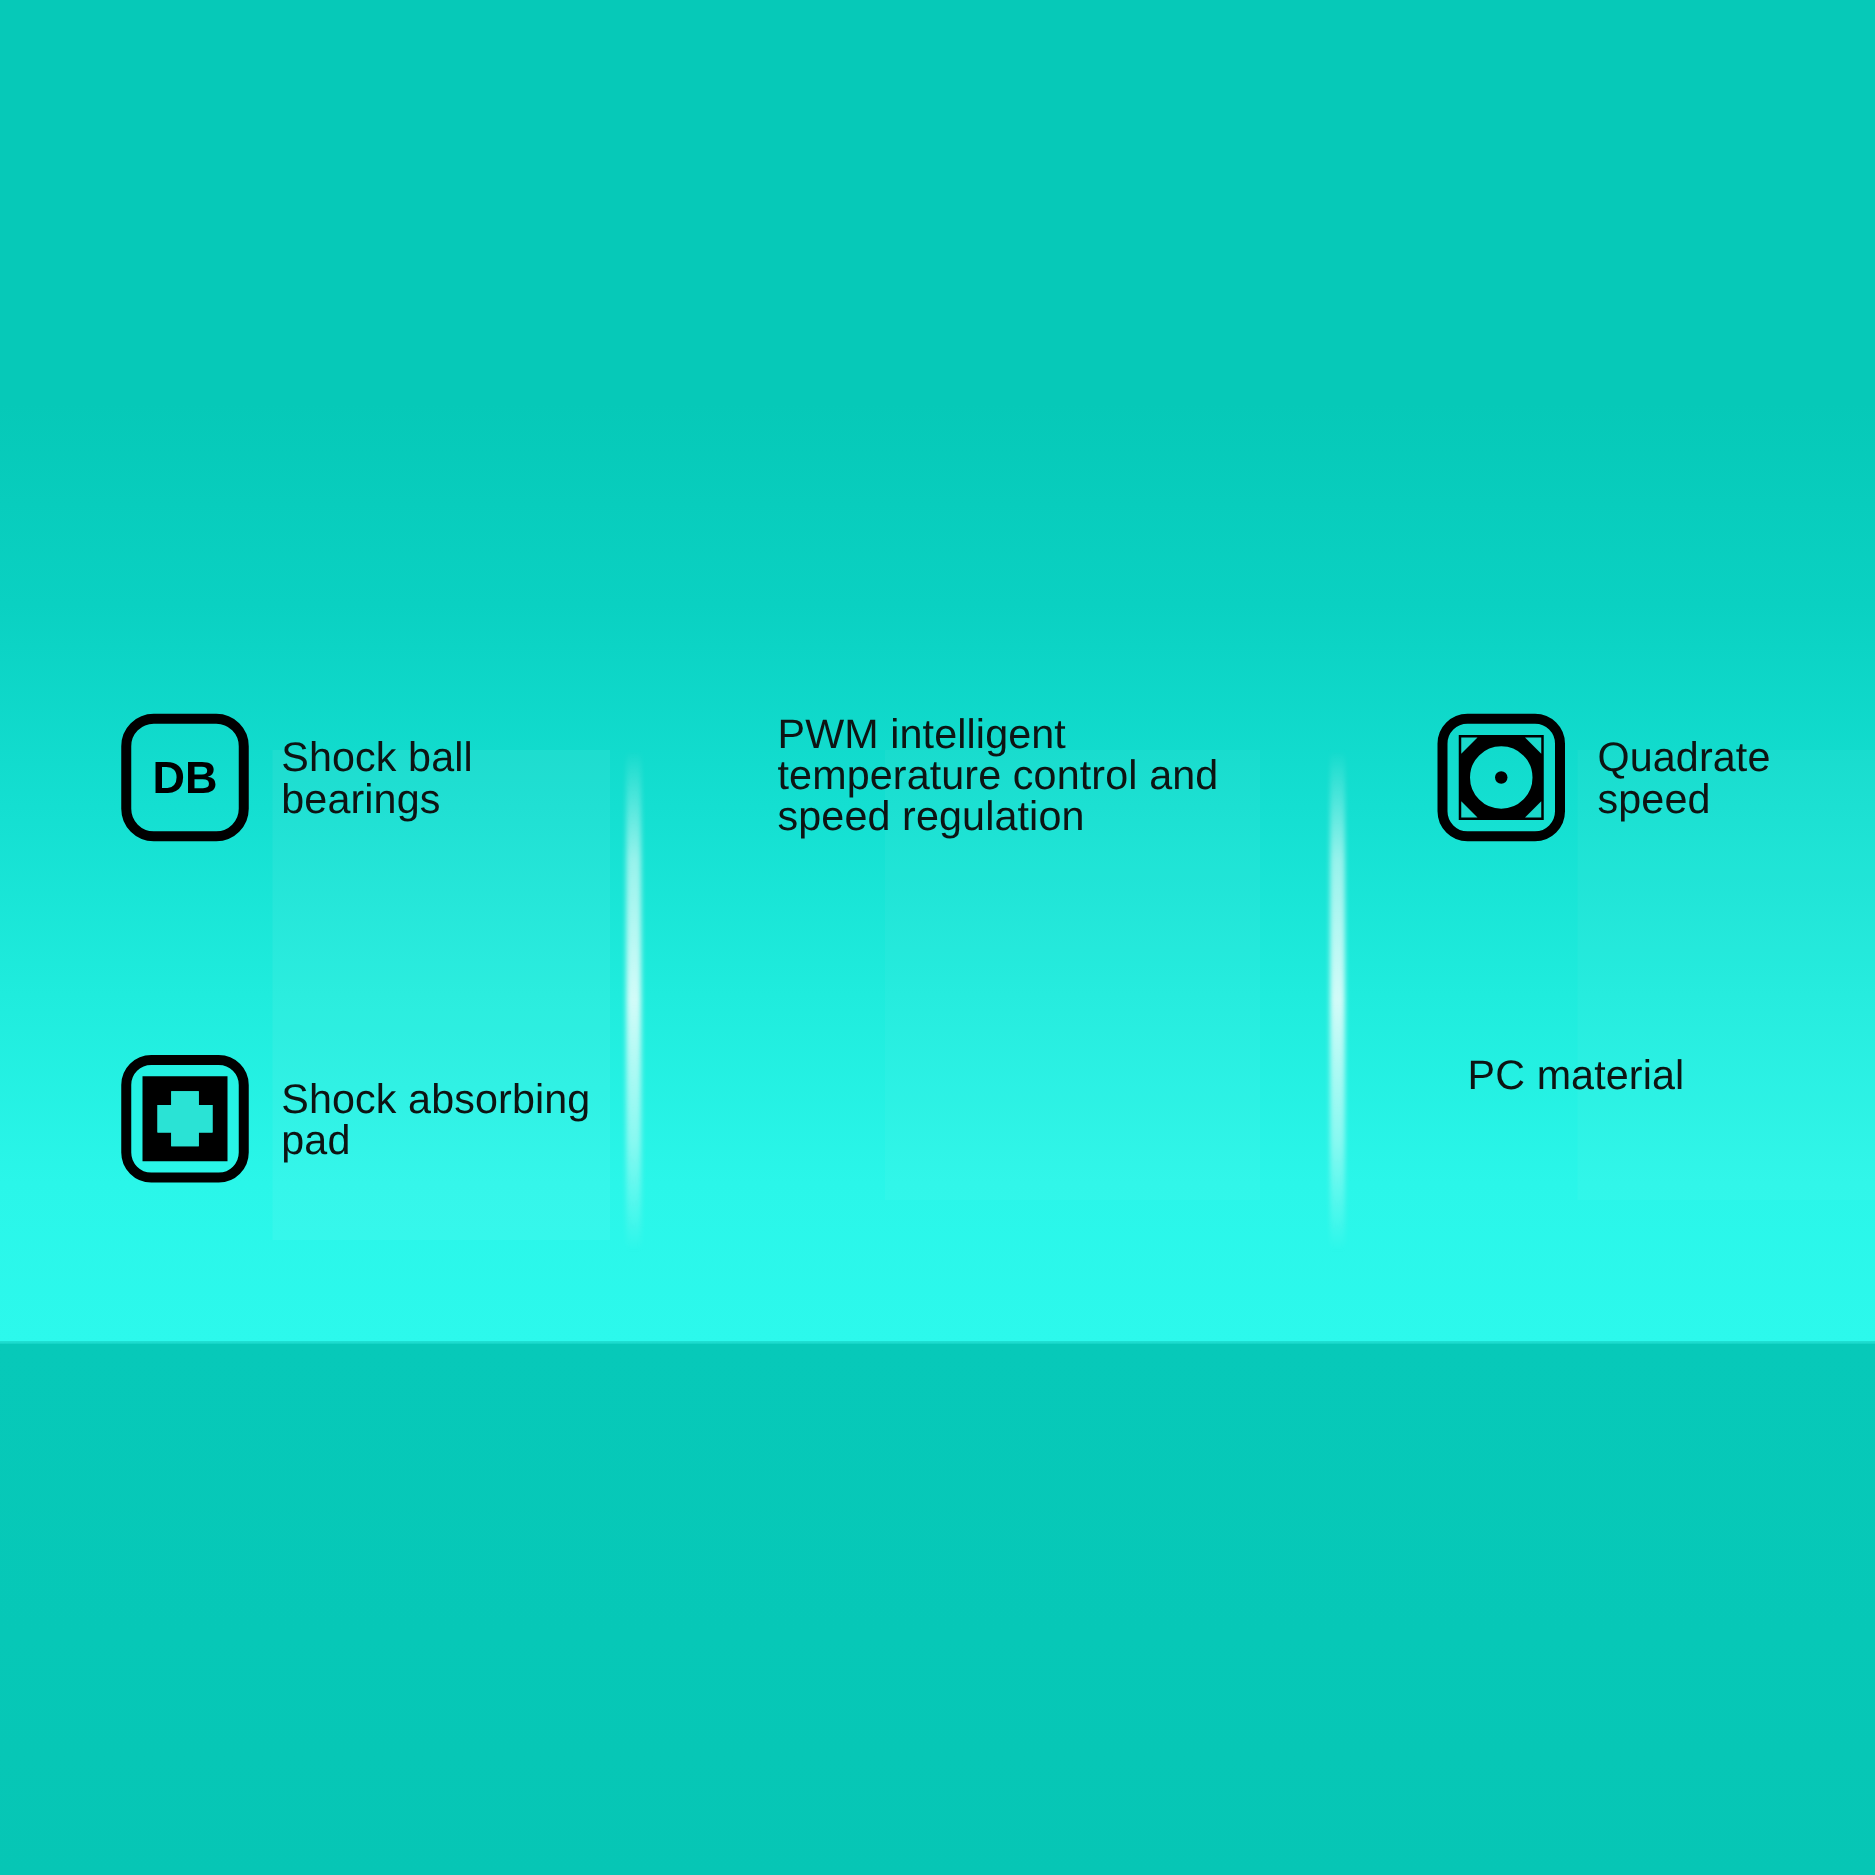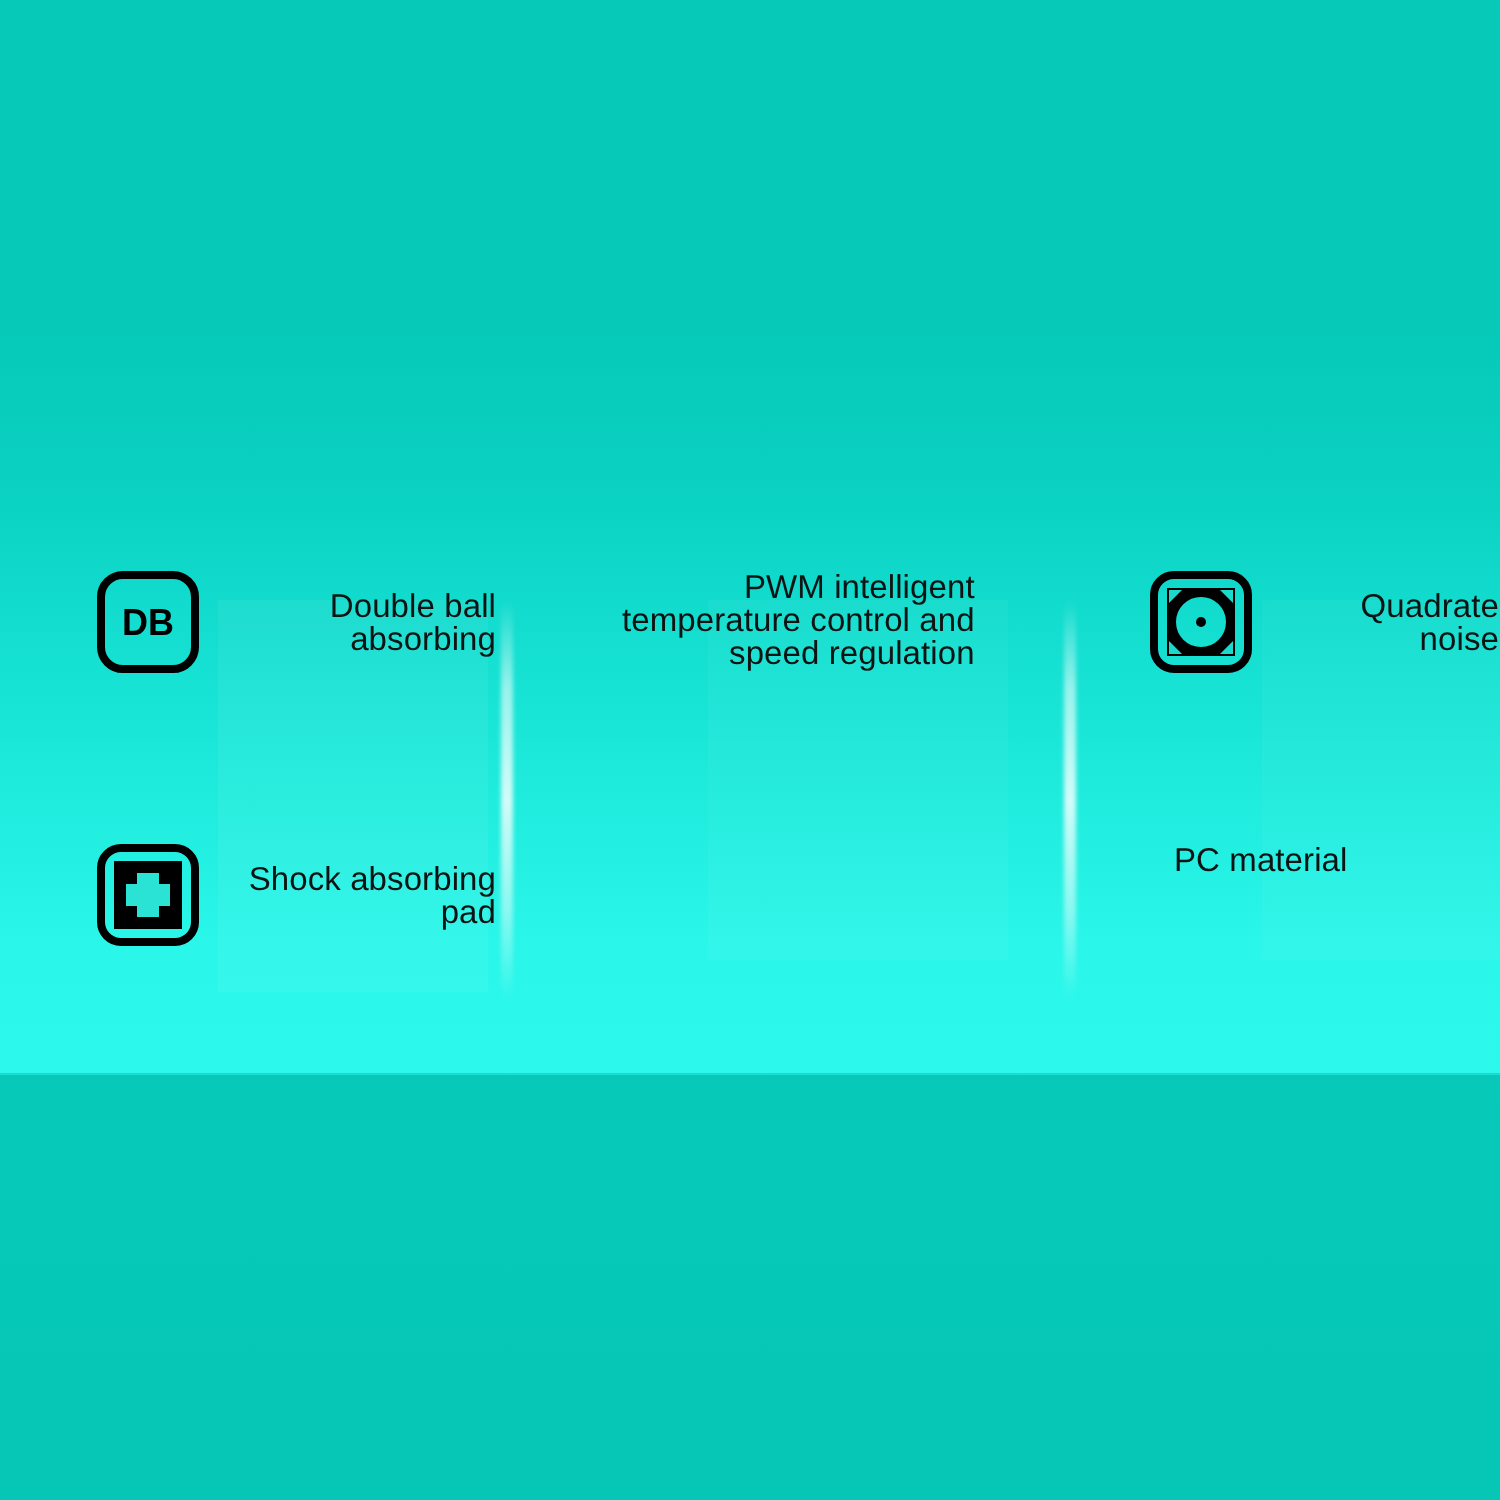--- a/index.html
+++ b/index.html
@@ -12,21 +12,20 @@
     height: 1500px;
     overflow: hidden;
     font-family: "Liberation Sans", sans-serif;
   }
 
   #stage {
     position: relative;
     width: 1500px;
     height: 1500px;
     overflow: hidden;
-    text-align: right;
   }
 
   
   .band-top {
     position: absolute;
     left: 0; top: 0;
     width: 1500px;
     height: 1075px;
     background: linear-gradient(to bottom,
         #06c9b8 0%,
@@ -157,21 +156,21 @@
 
     <div class="feature-row row-1">
 
       <div class="feature col-1">
         <div class="feature-icon">
           <svg viewBox="0 0 104 104" xmlns="http://www.w3.org/2000/svg">
             <rect x="5" y="5" width="94" height="94" rx="22" ry="22" fill="none" stroke="#000000" stroke-width="8"></rect>
             <text class="glyph" x="52" y="52" font-size="36" text-anchor="middle" dominant-baseline="central">DB</text>
           </svg>
         </div>
-        <div class="feature-label">Double ball absorbing</div>
+        <div class="feature-label">Shock ball bearings</div>
       </div>
 
       <div class="feature col-2 multiline">
         <div class="feature-label">PWM intelligent
 temperature control and
 speed regulation</div>
       </div>
 
       <div class="feature col-3">
         <div class="feature-icon">
@@ -197,21 +196,21 @@
             </g>
 
             <circle cx="52" cy="52" r="27" fill="none" stroke="#000000" stroke-width="4"></circle>
 
             <path d="M20 20 L33 20 L20 33 Z" fill="#1bd9cb"></path>
             <path d="M84 20 L84 33 L71 20 Z" fill="#1bd9cb"></path>
             <path d="M20 84 L20 71 L33 84 Z" fill="#1bd9cb"></path>
             <path d="M84 84 L71 84 L84 71 Z" fill="#1bd9cb"></path>
           </svg>
         </div>
-        <div class="feature-label">Quadrate noise</div>
+        <div class="feature-label">Quadrate speed</div>
       </div>
 
     </div>
 
     <div class="feature-row row-2">
 
       <div class="feature col-1">
         <div class="feature-icon">
           <svg viewBox="0 0 104 104" xmlns="http://www.w3.org/2000/svg">
             <rect x="5" y="5" width="94" height="94" rx="20" ry="20" fill="none" stroke="#000000" stroke-width="8"></rect>

